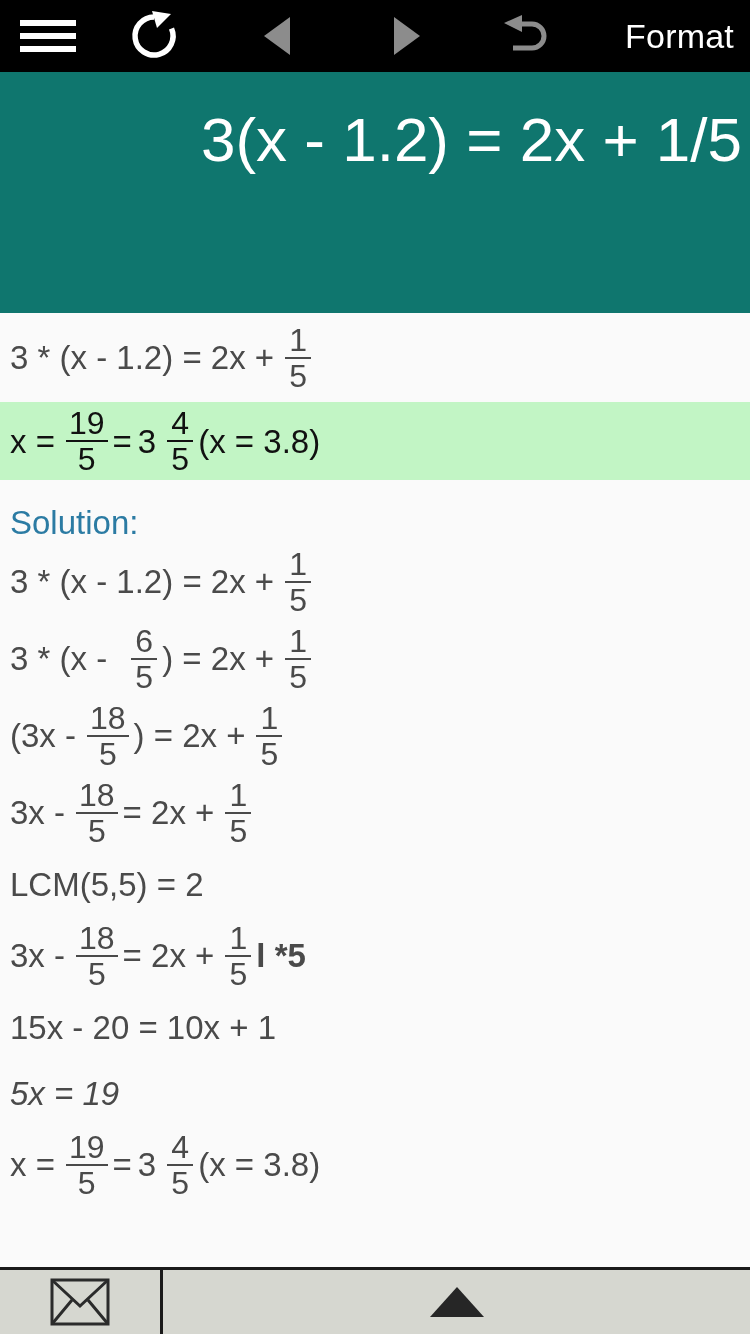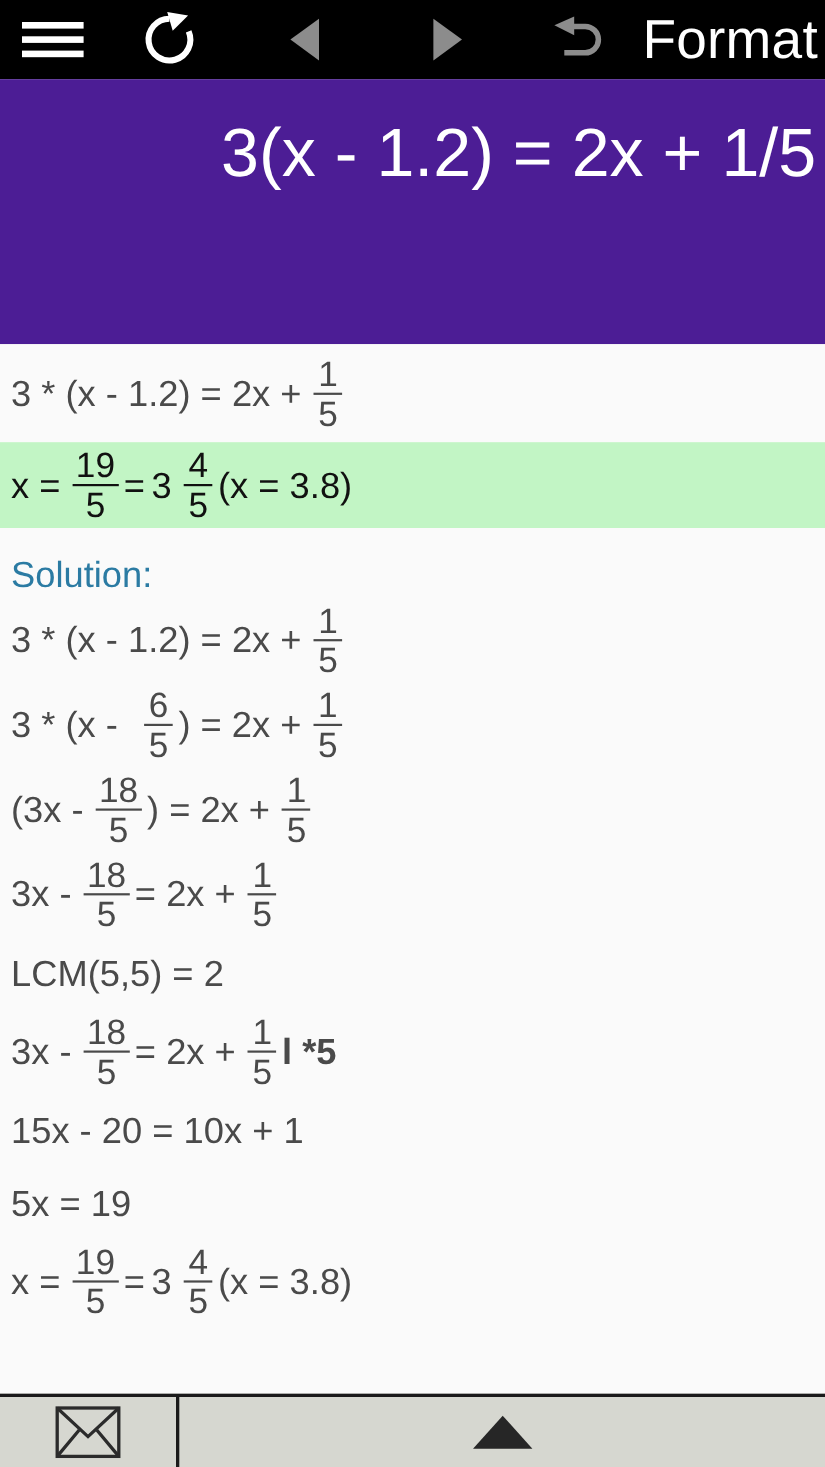--- a/index.html
+++ b/index.html
@@ -46,32 +46,32 @@
   .prev-btn    { width: 130px; }
   .next-btn    { width: 130px; }
   .undo-btn    { width: 112px; }
   .format-btn {
     flex: 1;
     justify-content: flex-end;
     padding-right: 16px;
   }
   .format-label {
     color: #ffffff;
-    font-size: 50px;
+    font-size: 34px;
     letter-spacing: 0.2px;
     line-height: 1;
   }
 
   
   .display {
     position: absolute;
     top: 72px; left: 0;
     width: 750px;
     height: 241px;
-    background: #4c1d95;
+    background: #0f766e;
   }
   .display-eq {
     position: absolute;
     top: 34px;
     right: 8px;
     color: #ffffff;
     font-size: 62px;
     line-height: 1.1;
     white-space: nowrap;
     text-align: right;
@@ -355,21 +355,21 @@
             <span class="t" style="margin-right: 6px; font-weight: bold;">l *5</span>
           </span>
         </div>
         <div class="step">
           <span class="mx">
             <span class="t" style="margin-right: 6px;">15x - 20 = 10x + 1</span>
           </span>
         </div>
         <div class="step">
           <span class="mx">
-            <span class="t" style="margin-right: 6px;">5x = 19</span>
+            <span class="t" style="margin-right: 6px; font-style: italic;">5x = 19</span>
           </span>
         </div>
         <div class="step tall">
           <span class="mx">
             <span class="t" style="margin-right: 6px;">x =</span>
             <span class="frac">
               <span class="num">19</span>
               <span class="bar"></span>
               <span class="den">5</span>
             </span>

